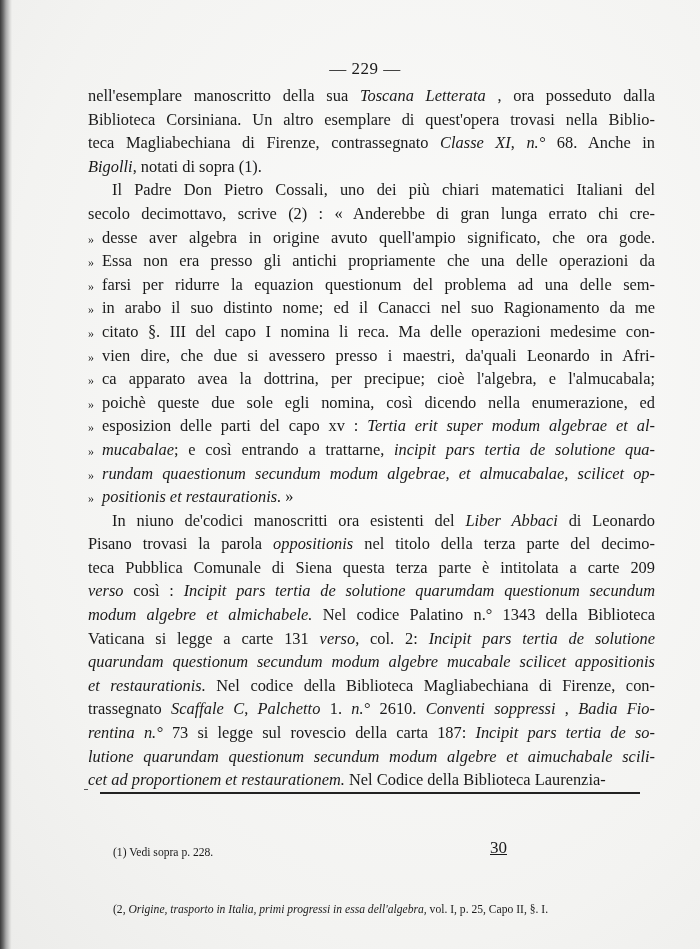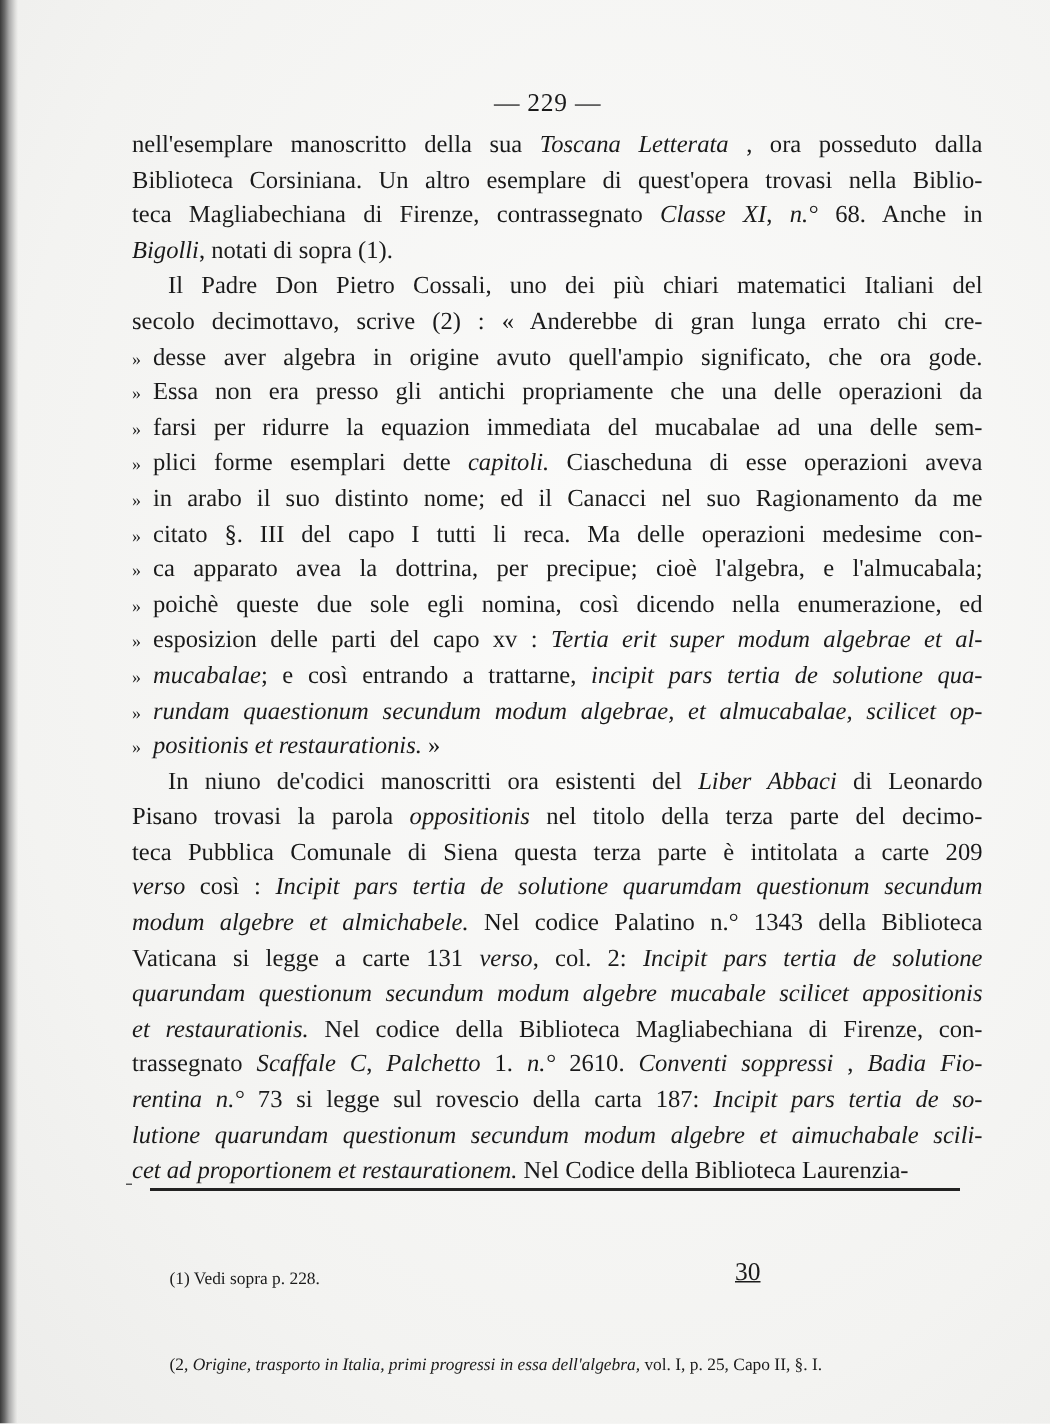--- a/index.html
+++ b/index.html
@@ -59,24 +59,24 @@
       <span class="line"><span>nell'esemplare manoscritto della sua </span><i>Toscana  Letterata</i><span> , ora posseduto dalla</span></span>
       <span class="line"><span>Biblioteca Corsiniana. Un altro esemplare di quest'opera trovasi nella Biblio-</span></span>
       <span class="line"><span>teca Magliabechiana di Firenze, contrassegnato </span><i>Classe XI</i><span>, </span><i>n.°</i><span> 68.  Anche  in</span></span>
       <span class="line last"><i>Bigolli</i><span>, notati di sopra (1).</span></span>
     </div>
   <div>
       <span class="line indent"><span>Il Padre Don Pietro Cossali, uno dei più chiari matematici Italiani del</span></span>
       <span class="line"><span>secolo decimottavo, scrive (2) : « Anderebbe di gran lunga errato chi cre-</span></span>
       <span class="line"><span class="qm">»</span><span>desse aver algebra in origine avuto quell'ampio significato, che ora gode.</span></span>
       <span class="line"><span class="qm">»</span><span>Essa non era presso gli antichi propriamente che una delle operazioni da</span></span>
-      <span class="line"><span class="qm">»</span><span>farsi per ridurre la equazion immediata del mucabalae ad una delle sem-</span></span>
-      <span class="line"><span class="qm">»</span><span>plici forme esemplari dette </span><i>capitoli.</i><span> Ciascheduna di esse operazioni aveva</span></span>
+      <span class="line"><span class="qm">»</span><span>farsi per ridurre la equazion questionum del problema ad una delle sem-</span></span>
       <span class="line"><span class="qm">»</span><span>in arabo il suo distinto nome; ed il Canacci nel suo Ragionamento da me</span></span>
-      <span class="line"><span class="qm">»</span><span>citato §. III del capo I tutti li reca. Ma delle operazioni medesime con-</span></span>
+      <span class="line"><span class="qm">»</span><span>citato §. III del capo I nomina li reca. Ma delle operazioni medesime con-</span></span>
+      <span class="line"><span class="qm">»</span><span>vien dire, che due si avessero presso i maestri, da'quali Leonardo in Afri-</span></span>
       <span class="line"><span class="qm">»</span><span>ca apparato avea la dottrina, per precipue; cioè l'algebra, e l'almucabala;</span></span>
       <span class="line"><span class="qm">»</span><span>poichè queste due sole egli nomina, così dicendo nella enumerazione, ed</span></span>
       <span class="line"><span class="qm">»</span><span>esposizion delle parti del capo xv : </span><i>Tertia erit super modum algebrae et al-</i></span>
       <span class="line"><span class="qm">»</span><i>mucabalae</i><span>; e così entrando a trattarne, </span><i>incipit pars tertia de solutione qua-</i></span>
       <span class="line"><span class="qm">»</span><i>rundam quaestionum secundum modum algebrae, et almucabalae, scilicet op-</i></span>
       <span class="line last"><span class="qm">»</span><i>positionis et restaurationis.</i><span> »</span></span>
     </div>
   <div>
       <span class="line indent"><span>In niuno de'codici manoscritti ora esistenti del </span><i>Liber Abbaci</i><span> di Leonardo</span></span>
       <span class="line"><span>Pisano trovasi la parola </span><i>oppositionis</i><span> nel titolo della terza parte del decimo-</span></span>

